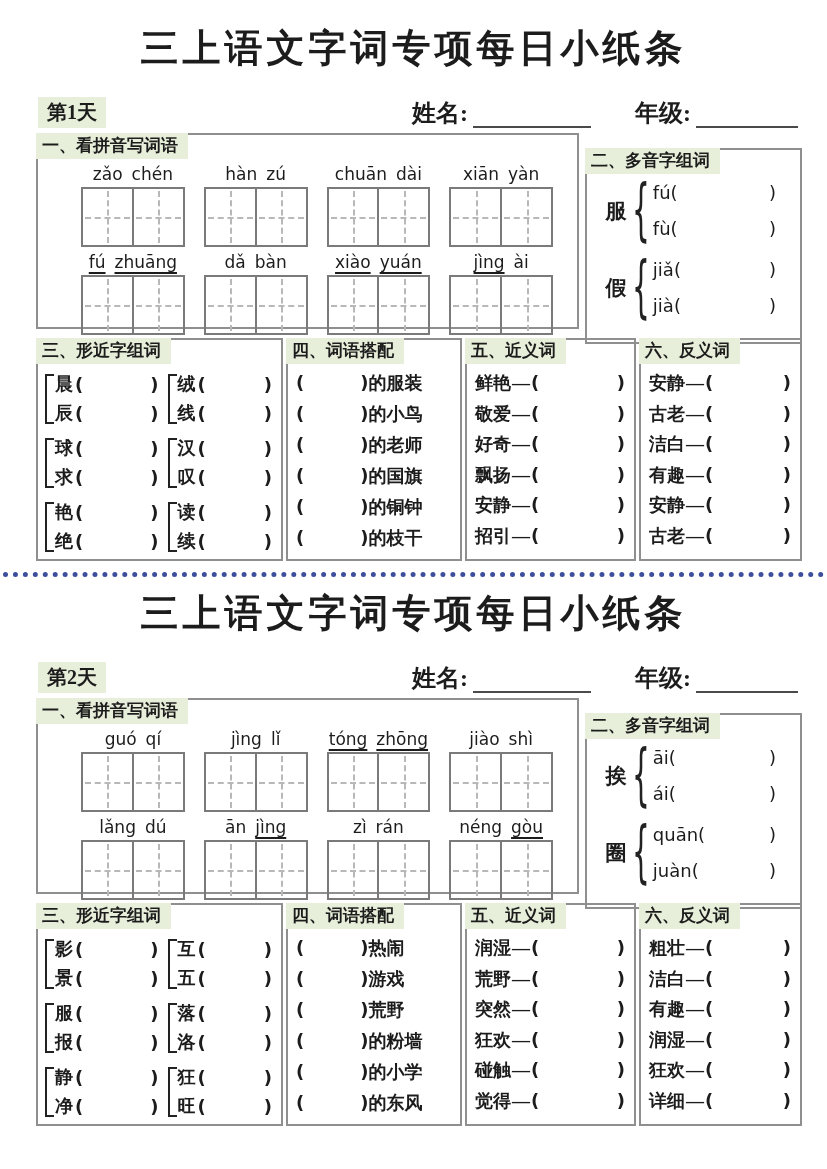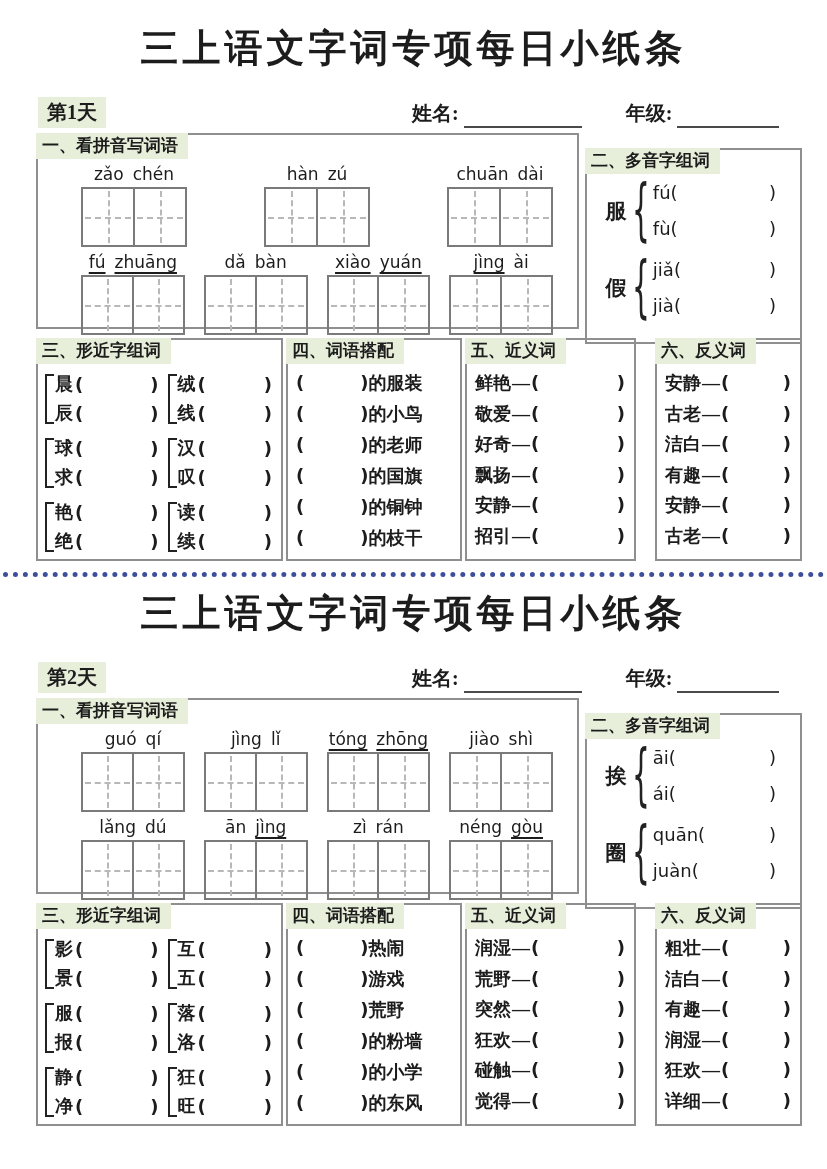--- a/index.html
+++ b/index.html
@@ -10,21 +10,21 @@
   }
   .day{position:relative;height:552px;}
   .day-sep{border-top:5px dotted #3d4e9d;margin:4px 3px 4px 3px;height:0;}
 
   .title{
     text-align:center;font-size:38px;font-weight:700;letter-spacing:4px;
     padding-top:10px;line-height:1.2;
   }
   .head-row{position:absolute;top:80px;left:38px;right:28px;height:32px;display:flex;align-items:flex-end;}
   .day-chip{background:#e7efda;font-size:20px;font-weight:700;padding:0 9px;line-height:31px;}
-  .h-label{font-size:20px;font-weight:700;line-height:30px;}
+  .h-label{font-size:24px;font-weight:700;line-height:30px;}
   .name-pos{margin-left:306px;}
   .grade-pos{margin-left:44px;}
   .h-line{border-bottom:2px solid #4a4a4a;height:24px;}
   .w120{width:118px;margin-left:5px;}
   .w105{width:102px;margin-left:5px;}
 
   .box{position:absolute;border:2px solid #8f8f8f;background:#fff;box-sizing:border-box;}
   .sec-pinyin{top:117px;left:36px;width:543px;height:196px;}
   .sec-poly{top:132px;left:585px;width:217px;height:196px;}
   .chip{
@@ -54,21 +54,21 @@
   .poly-line{display:flex;align-items:center;font-family:"DejaVu Sans",sans-serif;
              font-size:18px;padding-right:14px;}
   .flexgap{flex:1;}
   .pn{font-family:"DejaVu Sans",sans-serif;}
 
   .cols{position:absolute;top:322px;left:36px;right:25px;height:223px;display:flex;gap:3px;text-align:center;}
   .col{position:relative;border:2px solid #8f8f8f;box-sizing:border-box;}
   .col-sim{width:247px;flex:0 0 auto;}
   .col-col{width:176px;flex:0 0 auto;}
   .col-syn{width:171px;flex:0 0 auto;}
-  .col-ant{flex:1;margin-left:16px;}
+  .col-ant{flex:1;}
 
   .sim-grid{position:absolute;top:30px;left:5px;right:2px;bottom:8px;
             display:grid;grid-template-columns:1.08fr 1fr;align-content:space-between;row-gap:6px;}
   .pair{display:flex;align-items:stretch;}
   .bracket{width:7px;border-left:2px solid #222;border-top:2px solid #222;border-bottom:2px solid #222;
            margin:4px 1px 4px 2px;flex:0 0 auto;}
   .pair-lines{flex:1;display:flex;flex-direction:column;justify-content:space-between;}
   .pair-line{display:flex;font-size:18px;font-weight:700;line-height:29px;padding-right:7px;}
   .pair-line .ch{margin-right:2px;}
 
@@ -119,20 +119,30 @@
     </div>
     <div class="tian">
       <div class="cell"></div>
       <div class="cell"></div>
     </div>
   </div>
             <div class="word">
     <div class="py">
       <span class="syl">chuān</span>
       <span class="syl">dài</span>
+    </div>
+    <div class="tian">
+      <div class="cell"></div>
+      <div class="cell"></div>
+    </div>
+  </div>
+            <div class="word">
+    <div class="py">
+      <span class="syl">xiān</span>
+      <span class="syl">yàn</span>
     </div>
     <div class="tian">
       <div class="cell"></div>
       <div class="cell"></div>
     </div>
   </div>
           </div>
         <div class="py-row">
             <div class="word">
     <div class="py">

